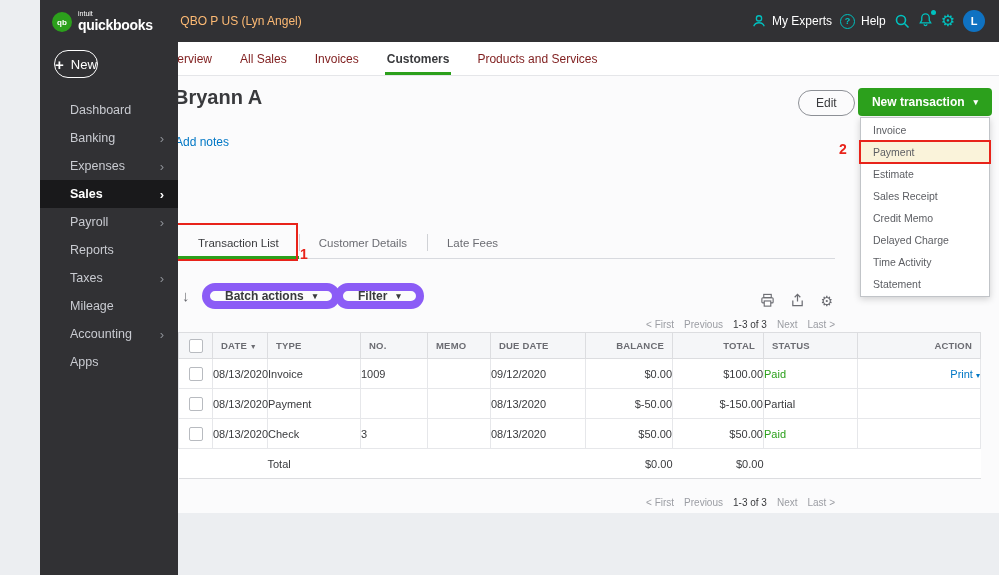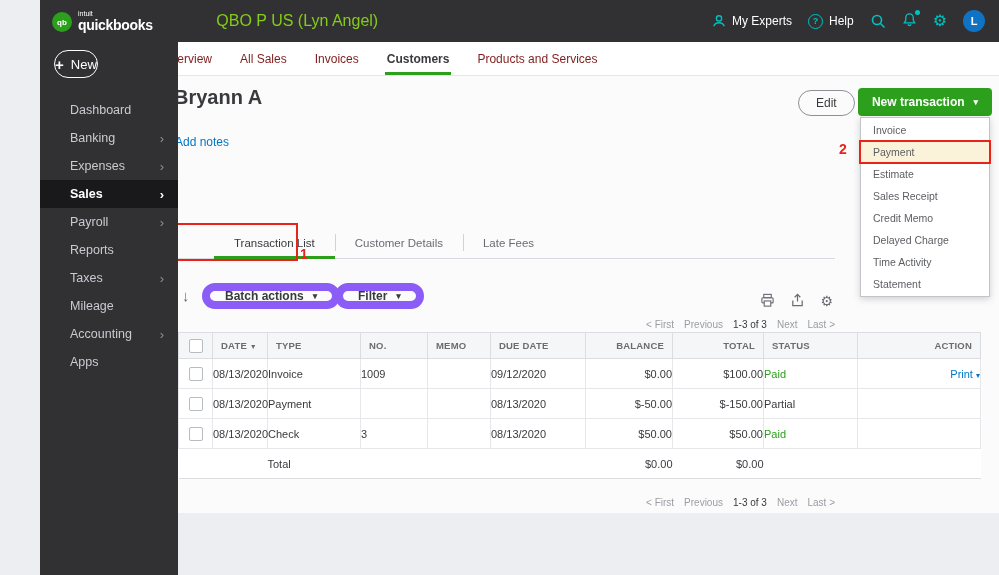--- a/index.html
+++ b/index.html
@@ -16,22 +16,22 @@
   .new-btn { margin:8px 14px 18px; border:1px solid #fff; border-radius:16px; color:#fff; height:28px; display:flex; align-items:center; justify-content:center; gap:7px; font-size:13px; cursor:pointer; background:transparent; }
   .new-btn .plus { font-size:15px; font-weight:bold; }
   .side-item { display:flex; justify-content:space-between; align-items:center; padding:7px 14px 7px 30px; color:#c9cbd1; font-size:12.5px; cursor:pointer; }
   .side-item.active { background:#19191b; color:#fff; font-weight:bold; }
   .chev { color:#8d9096; font-size:13px; line-height:1; }
   .side-item.active .chev { color:#fff; }
 
   
   .topbar { position:absolute; left:138px; top:0; width:861px; height:42px; background:#313134; display:flex; align-items:center; padding:0 14px; gap:14px; z-index:25; }
   .hamburger { color:#fff; font-size:16px; cursor:pointer; }
-  .company { color:#84cc16; font-size:16px;margin-left:36px; }
-  .topbar-right { margin-left:auto; display:flex; align-items:center; gap:16px;justify-content:flex-end; }
+  .company { color:#fdba74; font-size:12px; }
+  .topbar-right { margin-left:auto; display:flex; align-items:center; gap:8px;justify-content:flex-end; }
   .tb-item { display:flex; align-items:center; gap:6px; color:#fff; font-size:12px; cursor:pointer; }
   .help-circle { width:15px; height:15px; border:1.5px solid #00c1bf; border-radius:50%; color:#00c1bf; font-size:9px; font-weight:bold; display:flex; align-items:center; justify-content:center; }
   .gear-glyph { color:#00c1bf; font-size:16px; line-height:1; cursor:pointer; }
   .bell-wrap { position:relative; cursor:pointer; }
   .bell-dot { position:absolute; right:-3px; top:-2px; width:5px; height:5px; border-radius:50%; background:#00c1bf; }
   .avatar { width:22px; height:22px; border-radius:50%; background:#0f72c2; color:#fff; font-size:11px; font-weight:bold; display:flex; align-items:center; justify-content:center; cursor:pointer; }
 
   
   .subnav { position:absolute; left:138px; top:42px; width:861px; height:34px; background:#fff; border-bottom:1px solid #e5e6e9; display:flex; align-items:stretch; gap:24px; padding-left:22px; z-index:24; }
   .subtab { font-size:12px; color:#7f1d1d; display:flex; align-items:center; position:relative; cursor:pointer; padding:0 2px; }
@@ -50,21 +50,21 @@
   .newtx-btn .caret { font-size:9px; }
 
   
   .dropdown { position:absolute; left:722px; top:41px; width:130px; background:#fff; border:1px solid #c1c4c8; box-shadow:0 2px 7px rgba(0,0,0,.18); z-index:20; padding:1px 0; }
   .dd-item { font-size:10.5px; color:#5c5e63; padding:0 12px; height:22px; display:flex; align-items:center; cursor:pointer; position:relative; }
   .dd-item.highlight { background:#faf3da; }
   .red-frame { position:absolute; left:-2px; right:-2px; top:-1px; bottom:-1px; border:2px solid #e8231a; pointer-events:none; }
   .anno-2 { position:absolute; left:701px; top:65px; color:#e8231a; font-size:14px; font-weight:bold; z-index:21; }
 
   
-  .tabs { position:absolute; left:40px; top:150px; height:33px; display:flex; z-index:6;padding-left:36px; }
+  .tabs { position:absolute; left:40px; top:150px; height:33px; display:flex; z-index:6; }
   .tab { font-size:11.5px; color:#6b6c72; padding:0 20px; display:flex; align-items:center; position:relative; cursor:pointer; }
   .tab.active { color:#393a3d; }
   .tab.active::after { content:""; position:absolute; left:0; right:0; bottom:0; height:3px; background:#2ca01c; }
   .tab + .tab::before { content:""; position:absolute; left:0; top:8px; width:1px; height:17px; background:#d0d2d6; }
   .tabs-rule { position:absolute; left:40px; right:18px; top:182px; height:1px; background:#d8dadf; }
   .anno-1-box { position:absolute; left:38px; top:147px; width:122px; height:38px; border:2px solid #e8231a; z-index:7; pointer-events:none; }
   .anno-1 { position:absolute; left:162px; top:170px; color:#e8231a; font-size:14px; font-weight:bold; z-index:8; }
 
   
   .sort-icon { position:absolute; left:44px; top:211px; font-size:15px; color:#6b6c72; cursor:pointer; }

